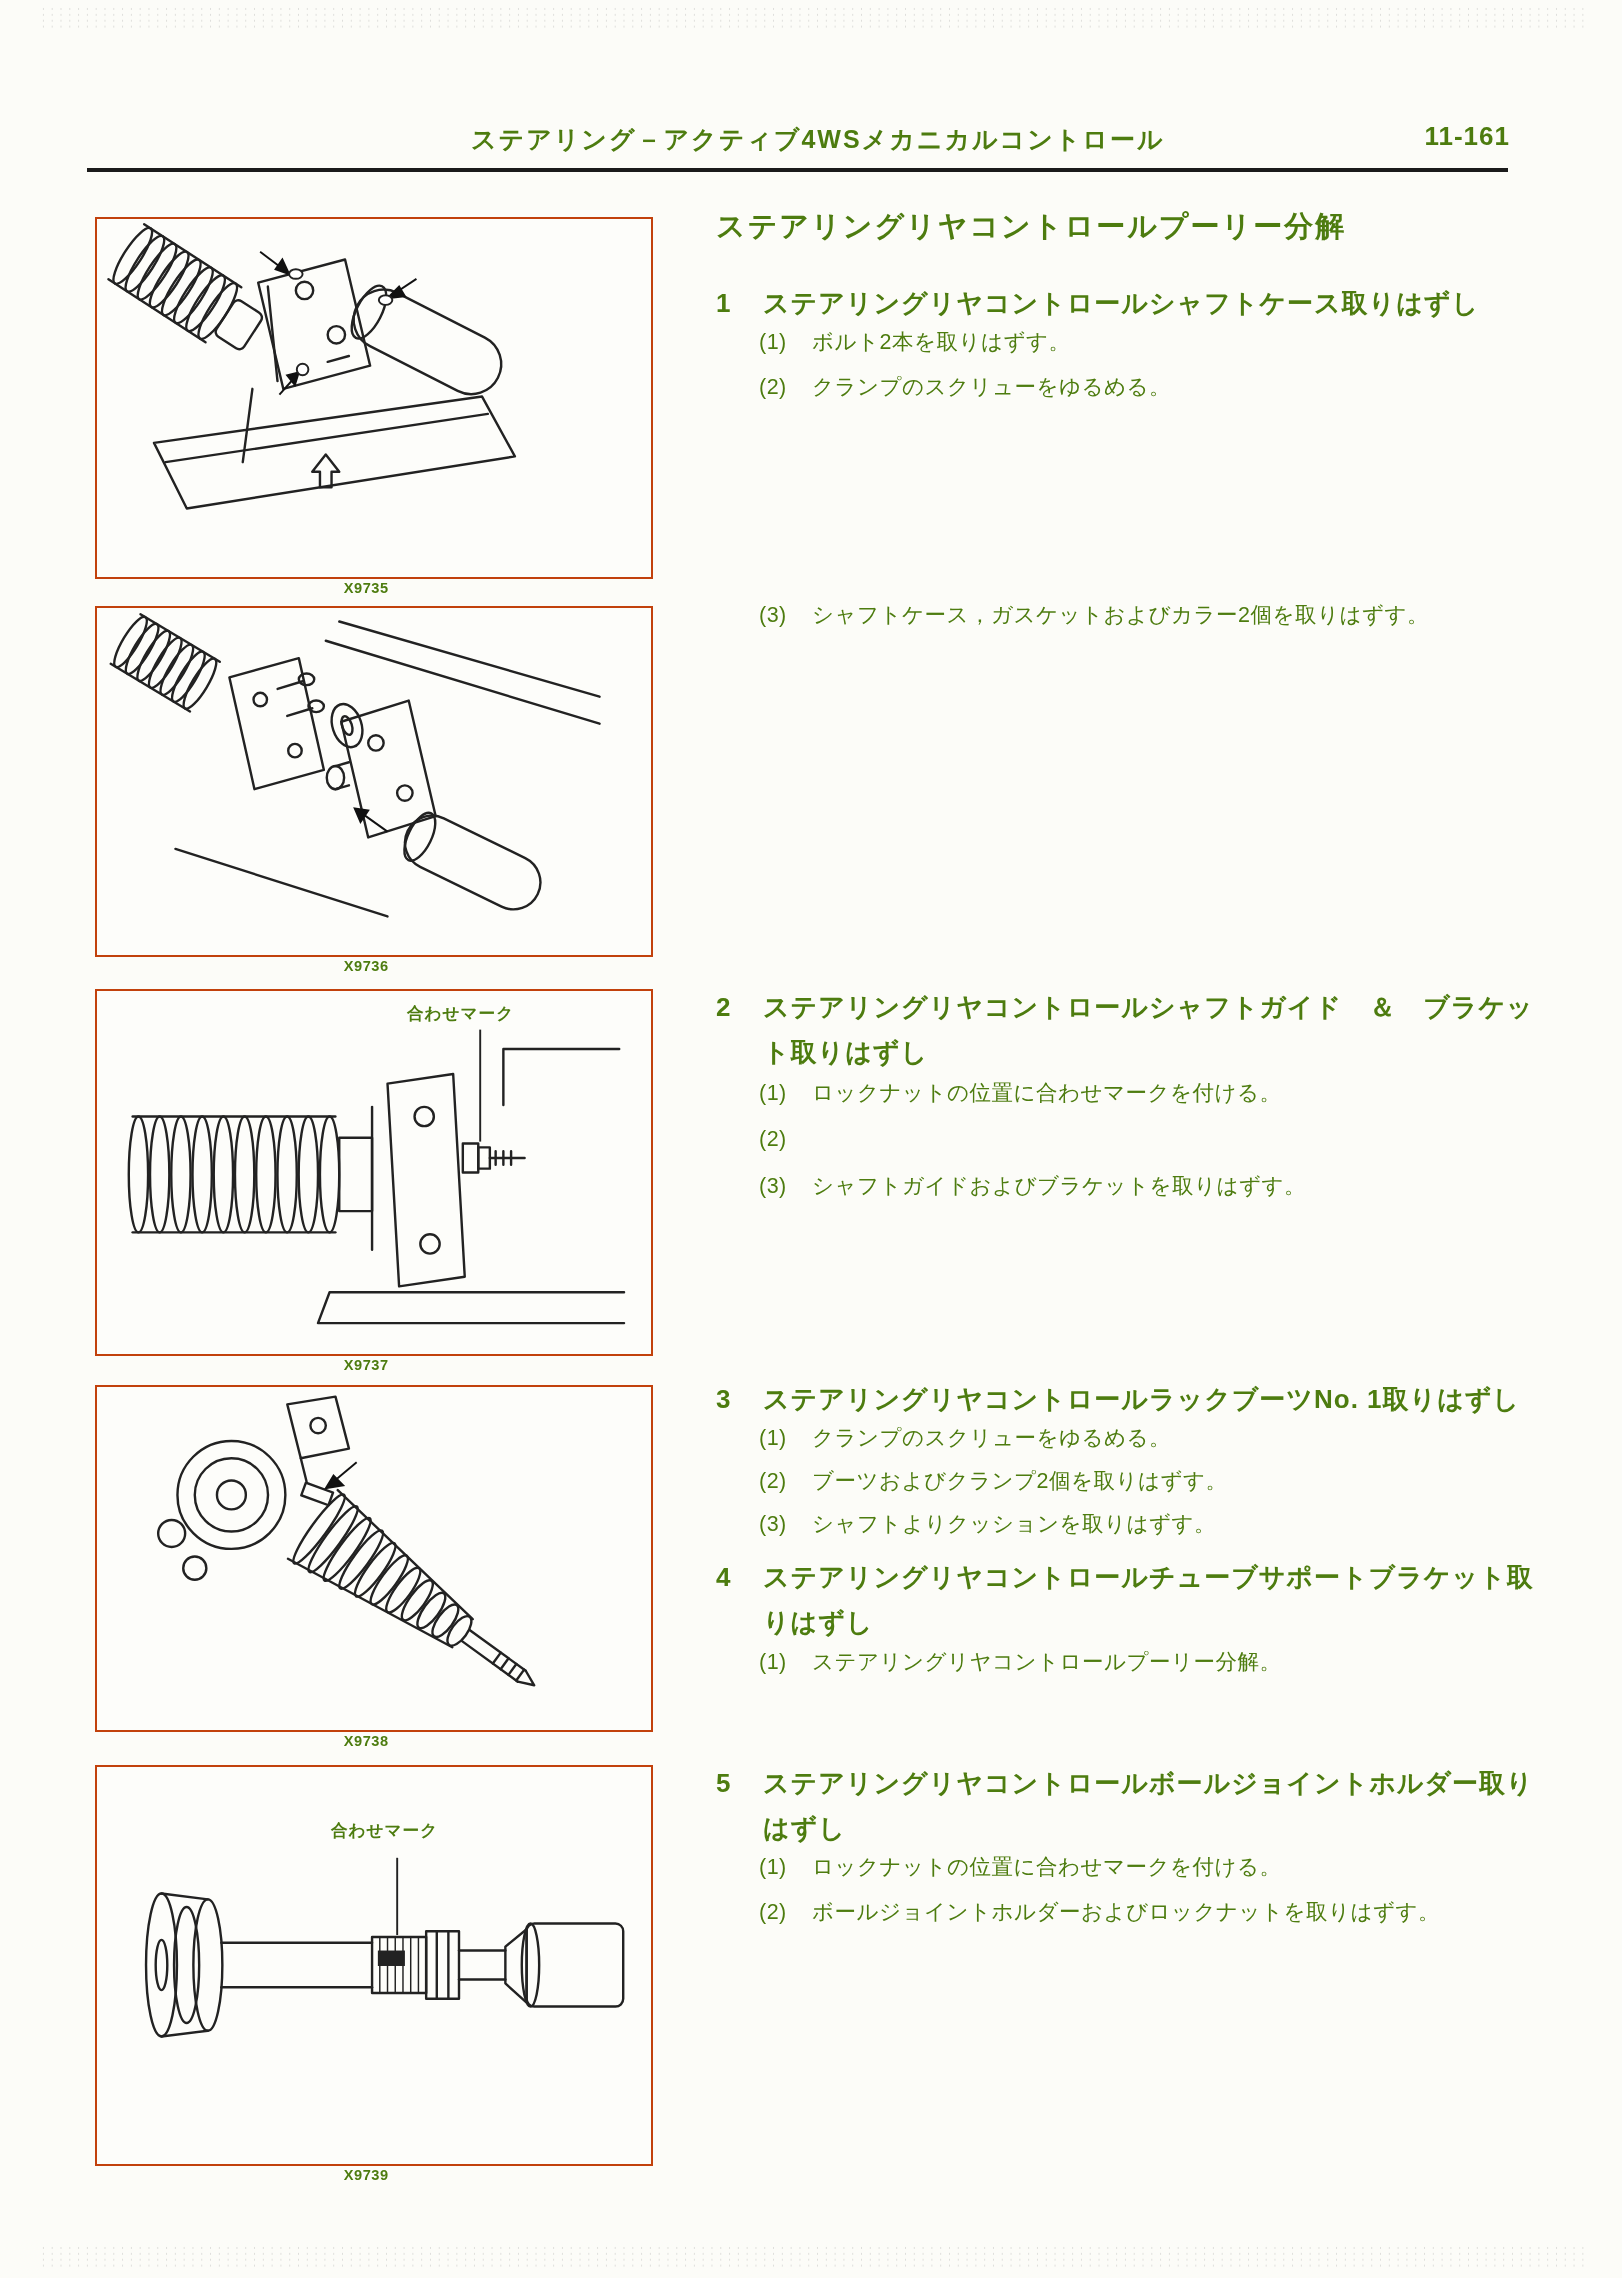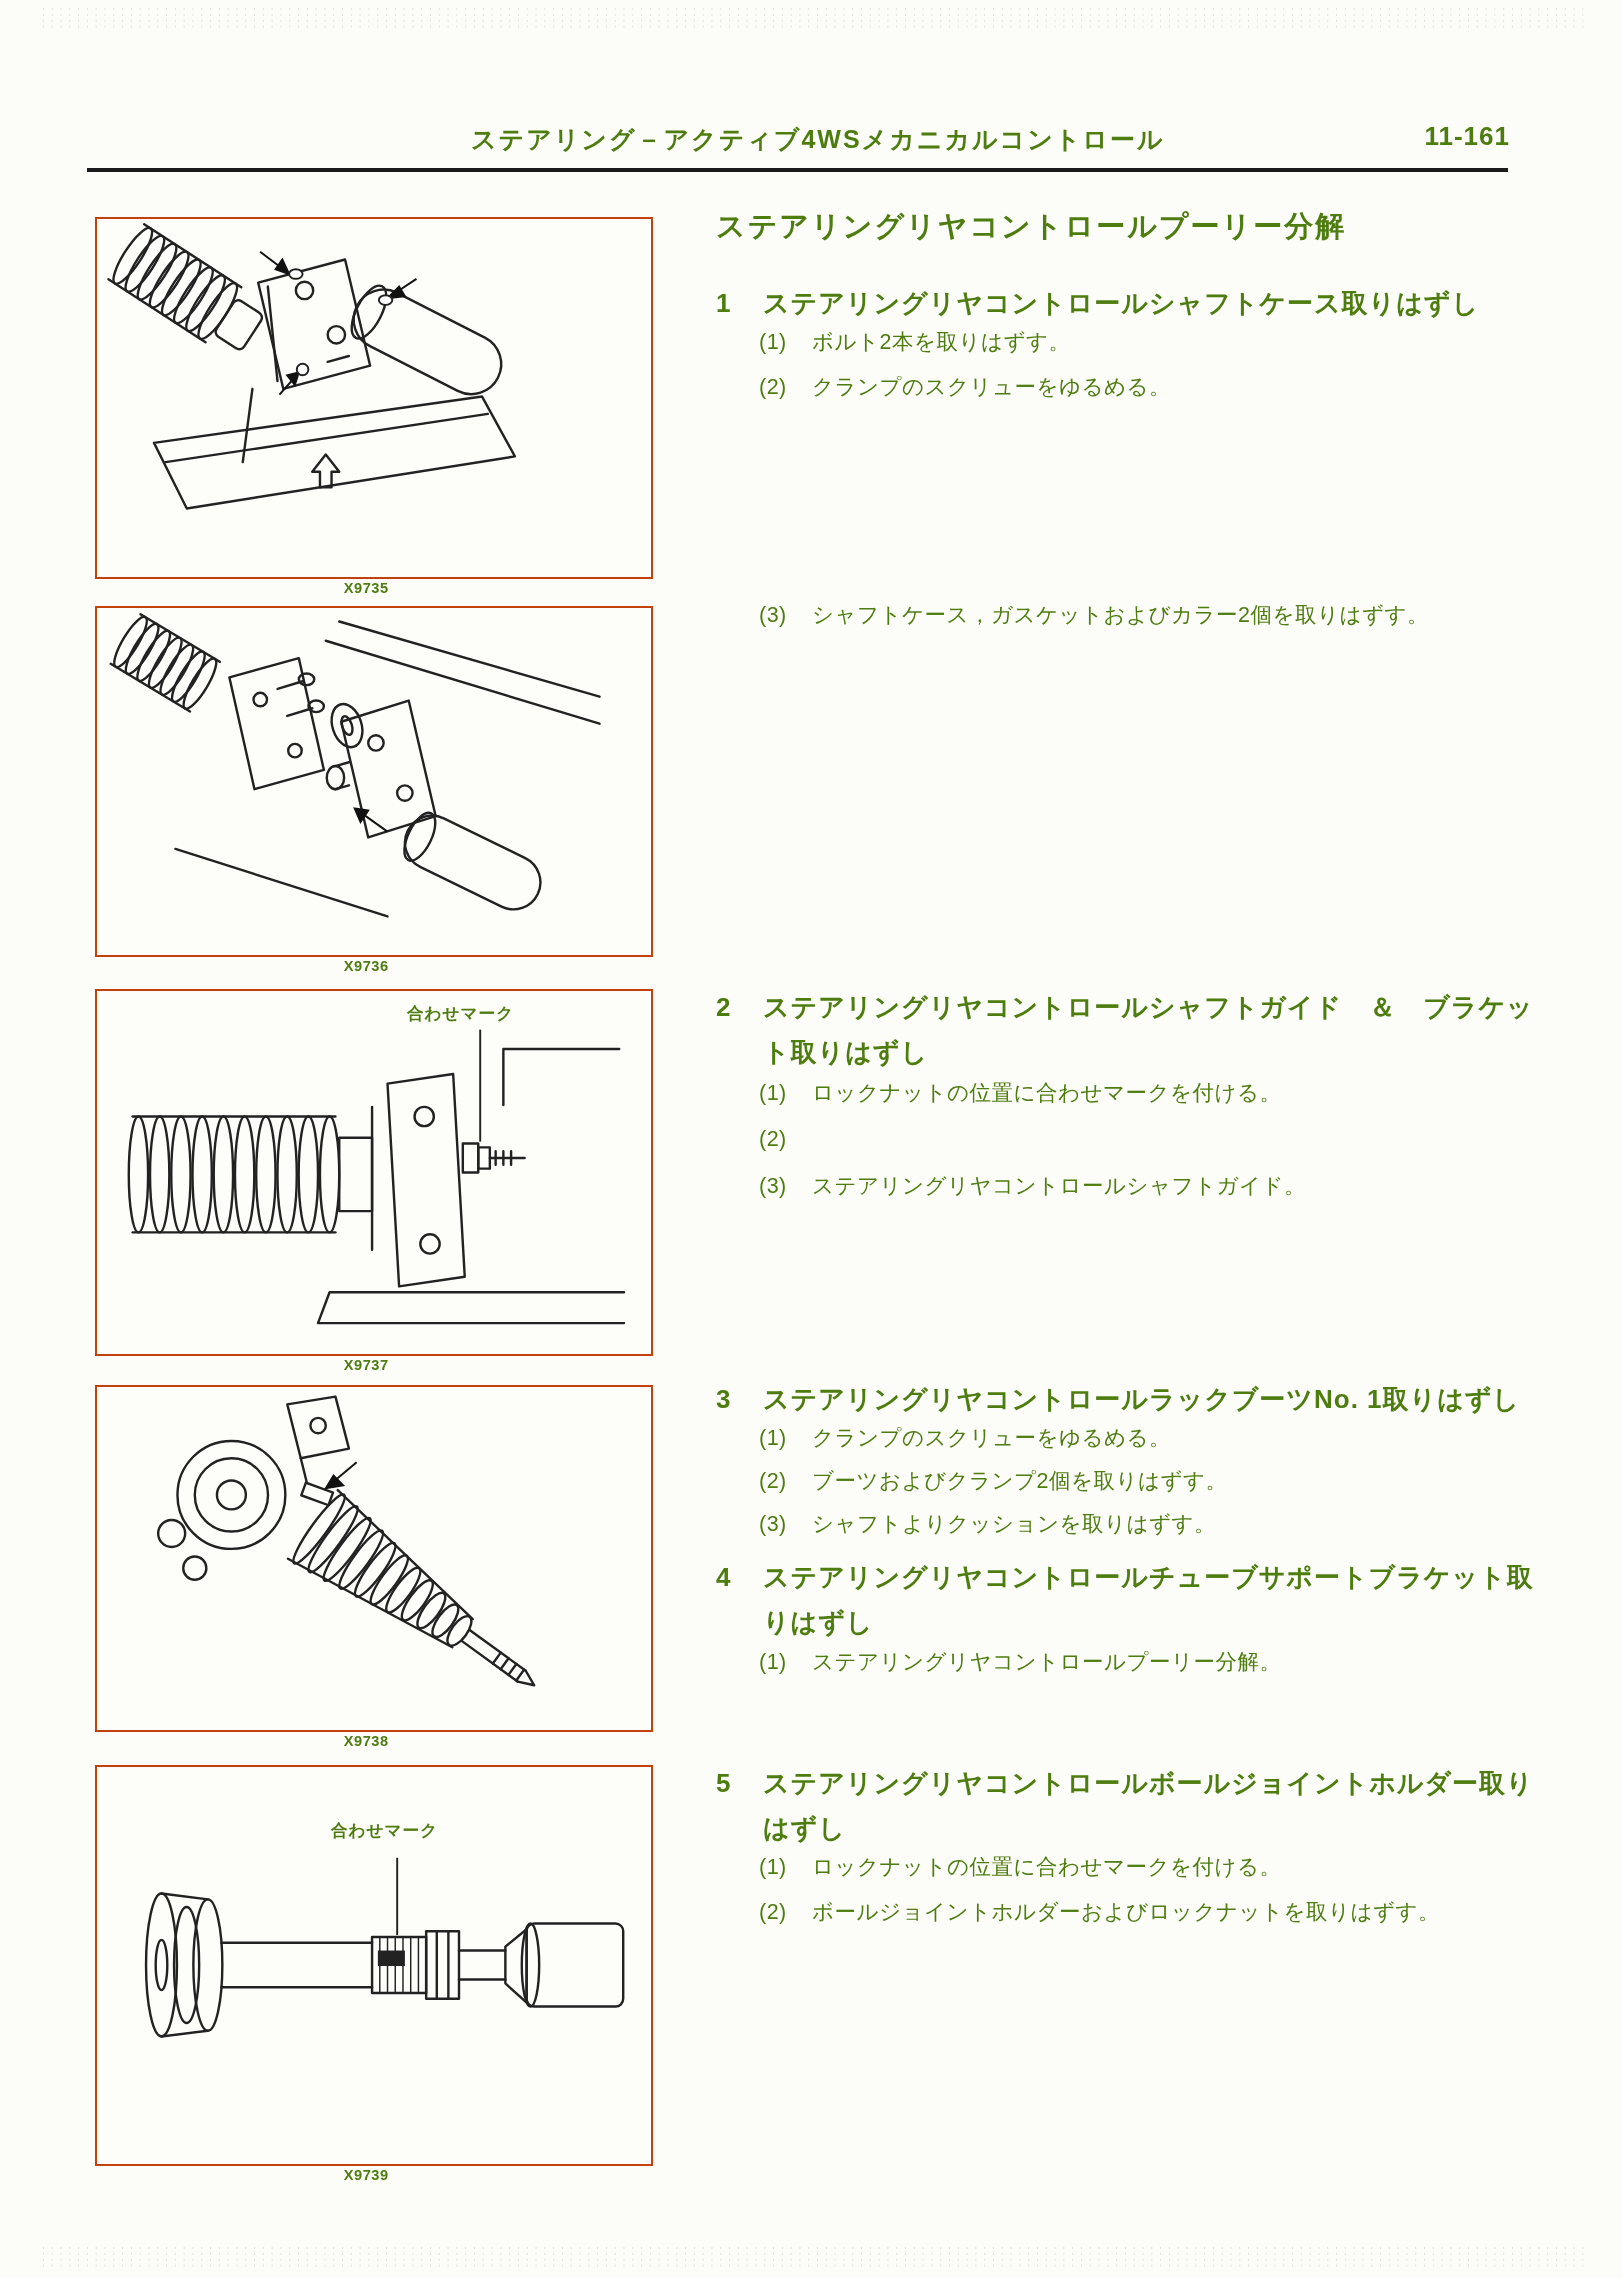--- a/index.html
+++ b/index.html
@@ -305,21 +305,21 @@
     </div>
     <div class="step" style="top:1079px">
       <span class="step-label">(1)</span>
       <span class="step-text">ロックナットの位置に合わせマークを付ける。</span>
     </div>
     <div class="step" style="top:1125px">
       <span class="step-label">(2)</span>
     </div>
     <div class="step" style="top:1172px">
       <span class="step-label">(3)</span>
-      <span class="step-text">ステアリングリヤコントロールシャフトガイド。</span>
+      <span class="step-text">シャフトガイドおよびブラケットを取りはずす。</span>
     </div>
 
     <div class="sec-heading" style="top:1377px">
       <span class="sec-num">3</span>
       <span class="sec-title">ステアリングリヤコントロールラックブーツNo. 1取りはずし</span>
     </div>
     <div class="step" style="top:1424px">
       <span class="step-label">(1)</span>
       <span class="step-text">クランプのスクリューをゆるめる。</span>
     </div>

